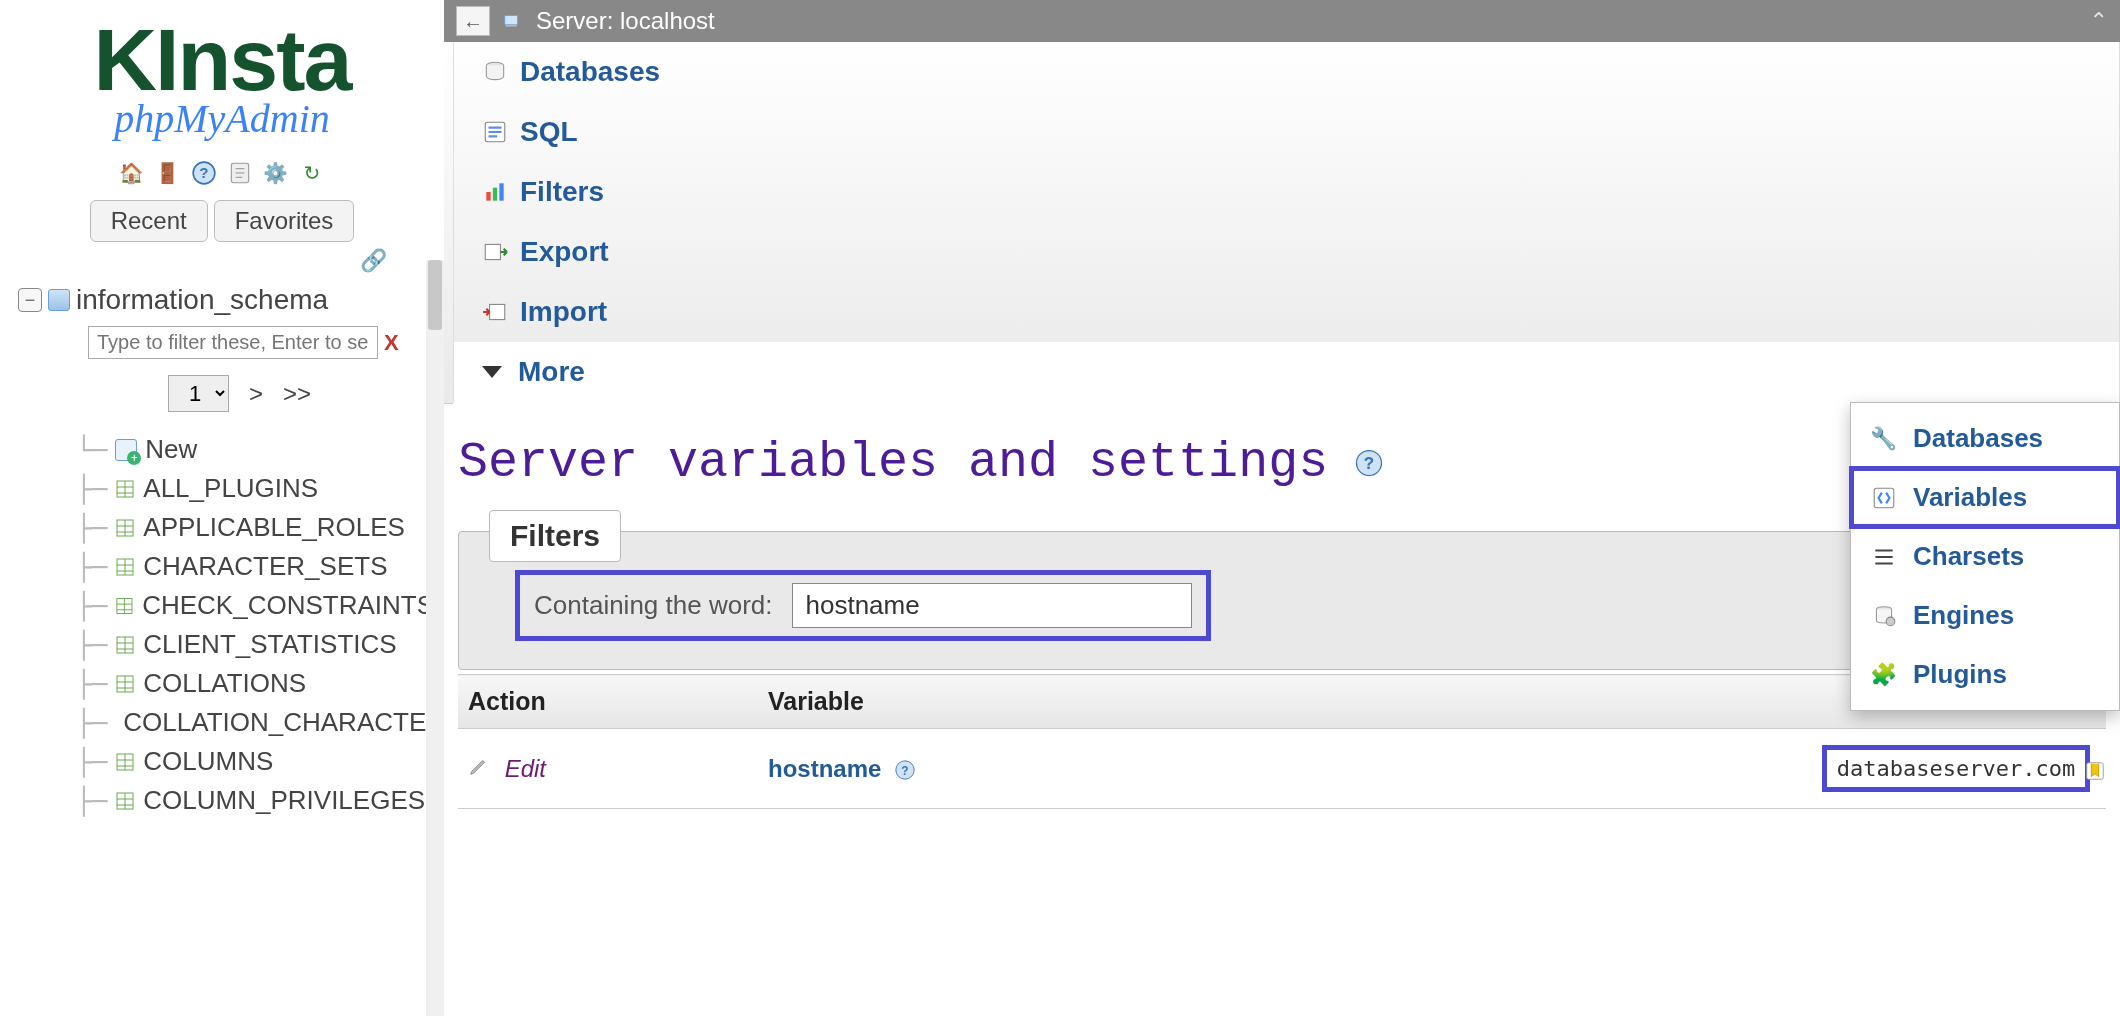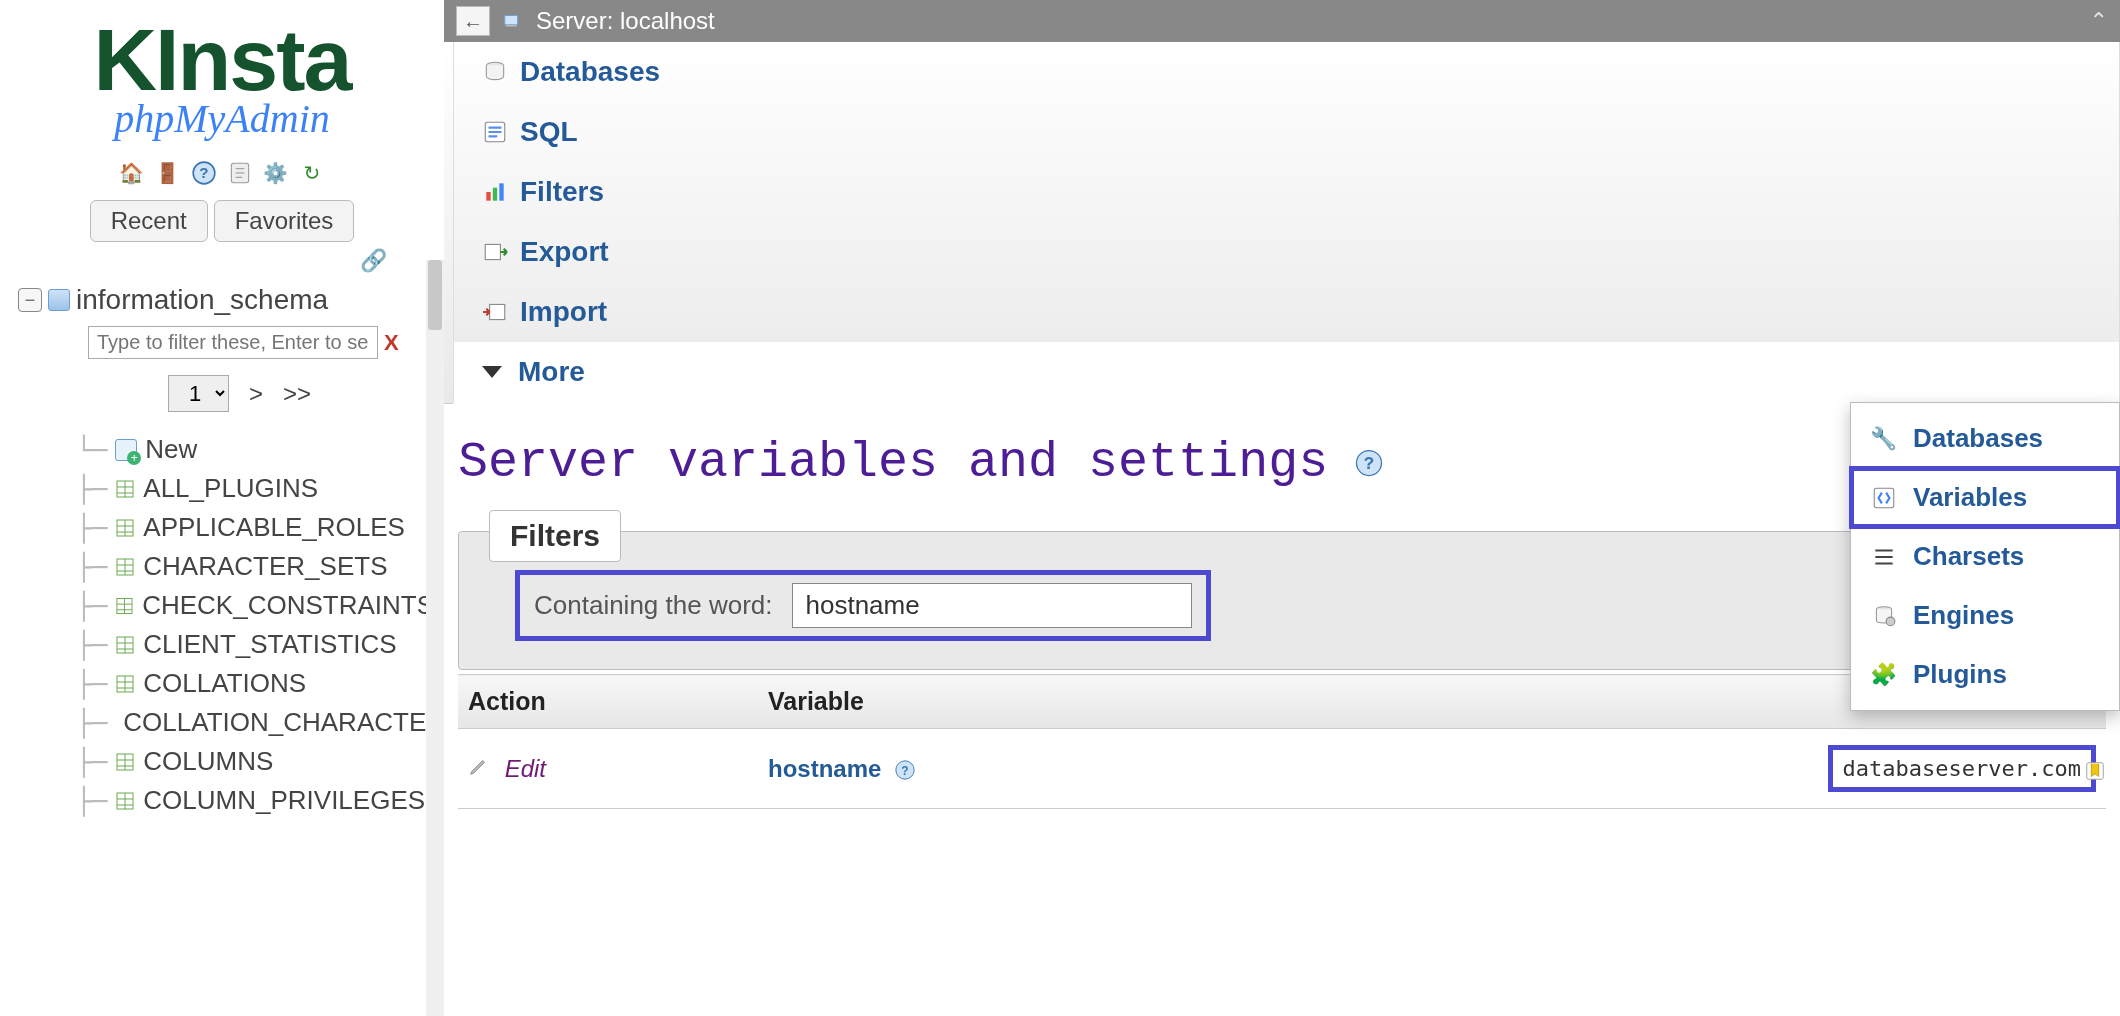--- a/index.html
+++ b/index.html
@@ -74,21 +74,21 @@
   .filter-inner input{ font-size:26px; padding:6px 12px; border:1px solid #888; width:400px; background:#fff; color:#333;}
 
   .var-table { width:100%; margin-top:4px; border-collapse:collapse; }
   .var-table thead th { text-align:left; font-size:25px; font-weight:700; color:#222; padding:12px 10px; background:linear-gradient(#f7f7f7,#e6e6e6); border-top:1px solid #ccc; border-bottom:1px solid #ccc;}
   .var-table thead th.value { text-align:center; }
   .var-table tbody td { padding:16px 10px; font-size:24px; vertical-align:middle;}
   .var-table tbody td.action { color:#701a75;font-style:italic; }
   .var-table tbody td.action .pencil{ display:inline-block; width:22px; height:22px; margin-right:8px;}
   .var-table tbody td.var a{ color:#235a97; font-weight:700; text-decoration:none;}
   .var-table tbody td.var .help-ic{ width:22px;height:22px; vertical-align:middle; margin-left:6px;}
-  .var-table tbody td.value { text-align:right; }
+  .var-table tbody td.value { text-align:center; }
   .var-table tbody td.value .hl{ display:inline-block; border:5px solid #4d49d1; padding:6px 10px; font-family:monospace; font-size:22px; color:#333;}
   .divider-row td{ border-top:1px solid #ccc; height:0; padding:0;}
 
   .bookmark-ic { position:absolute; right:14px; top:760px; width:22px; height:22px; }
   .bookmark-ic svg{width:100%;height:100%;}
 
   
   svg { display:block; }
 </style>
 </head>

